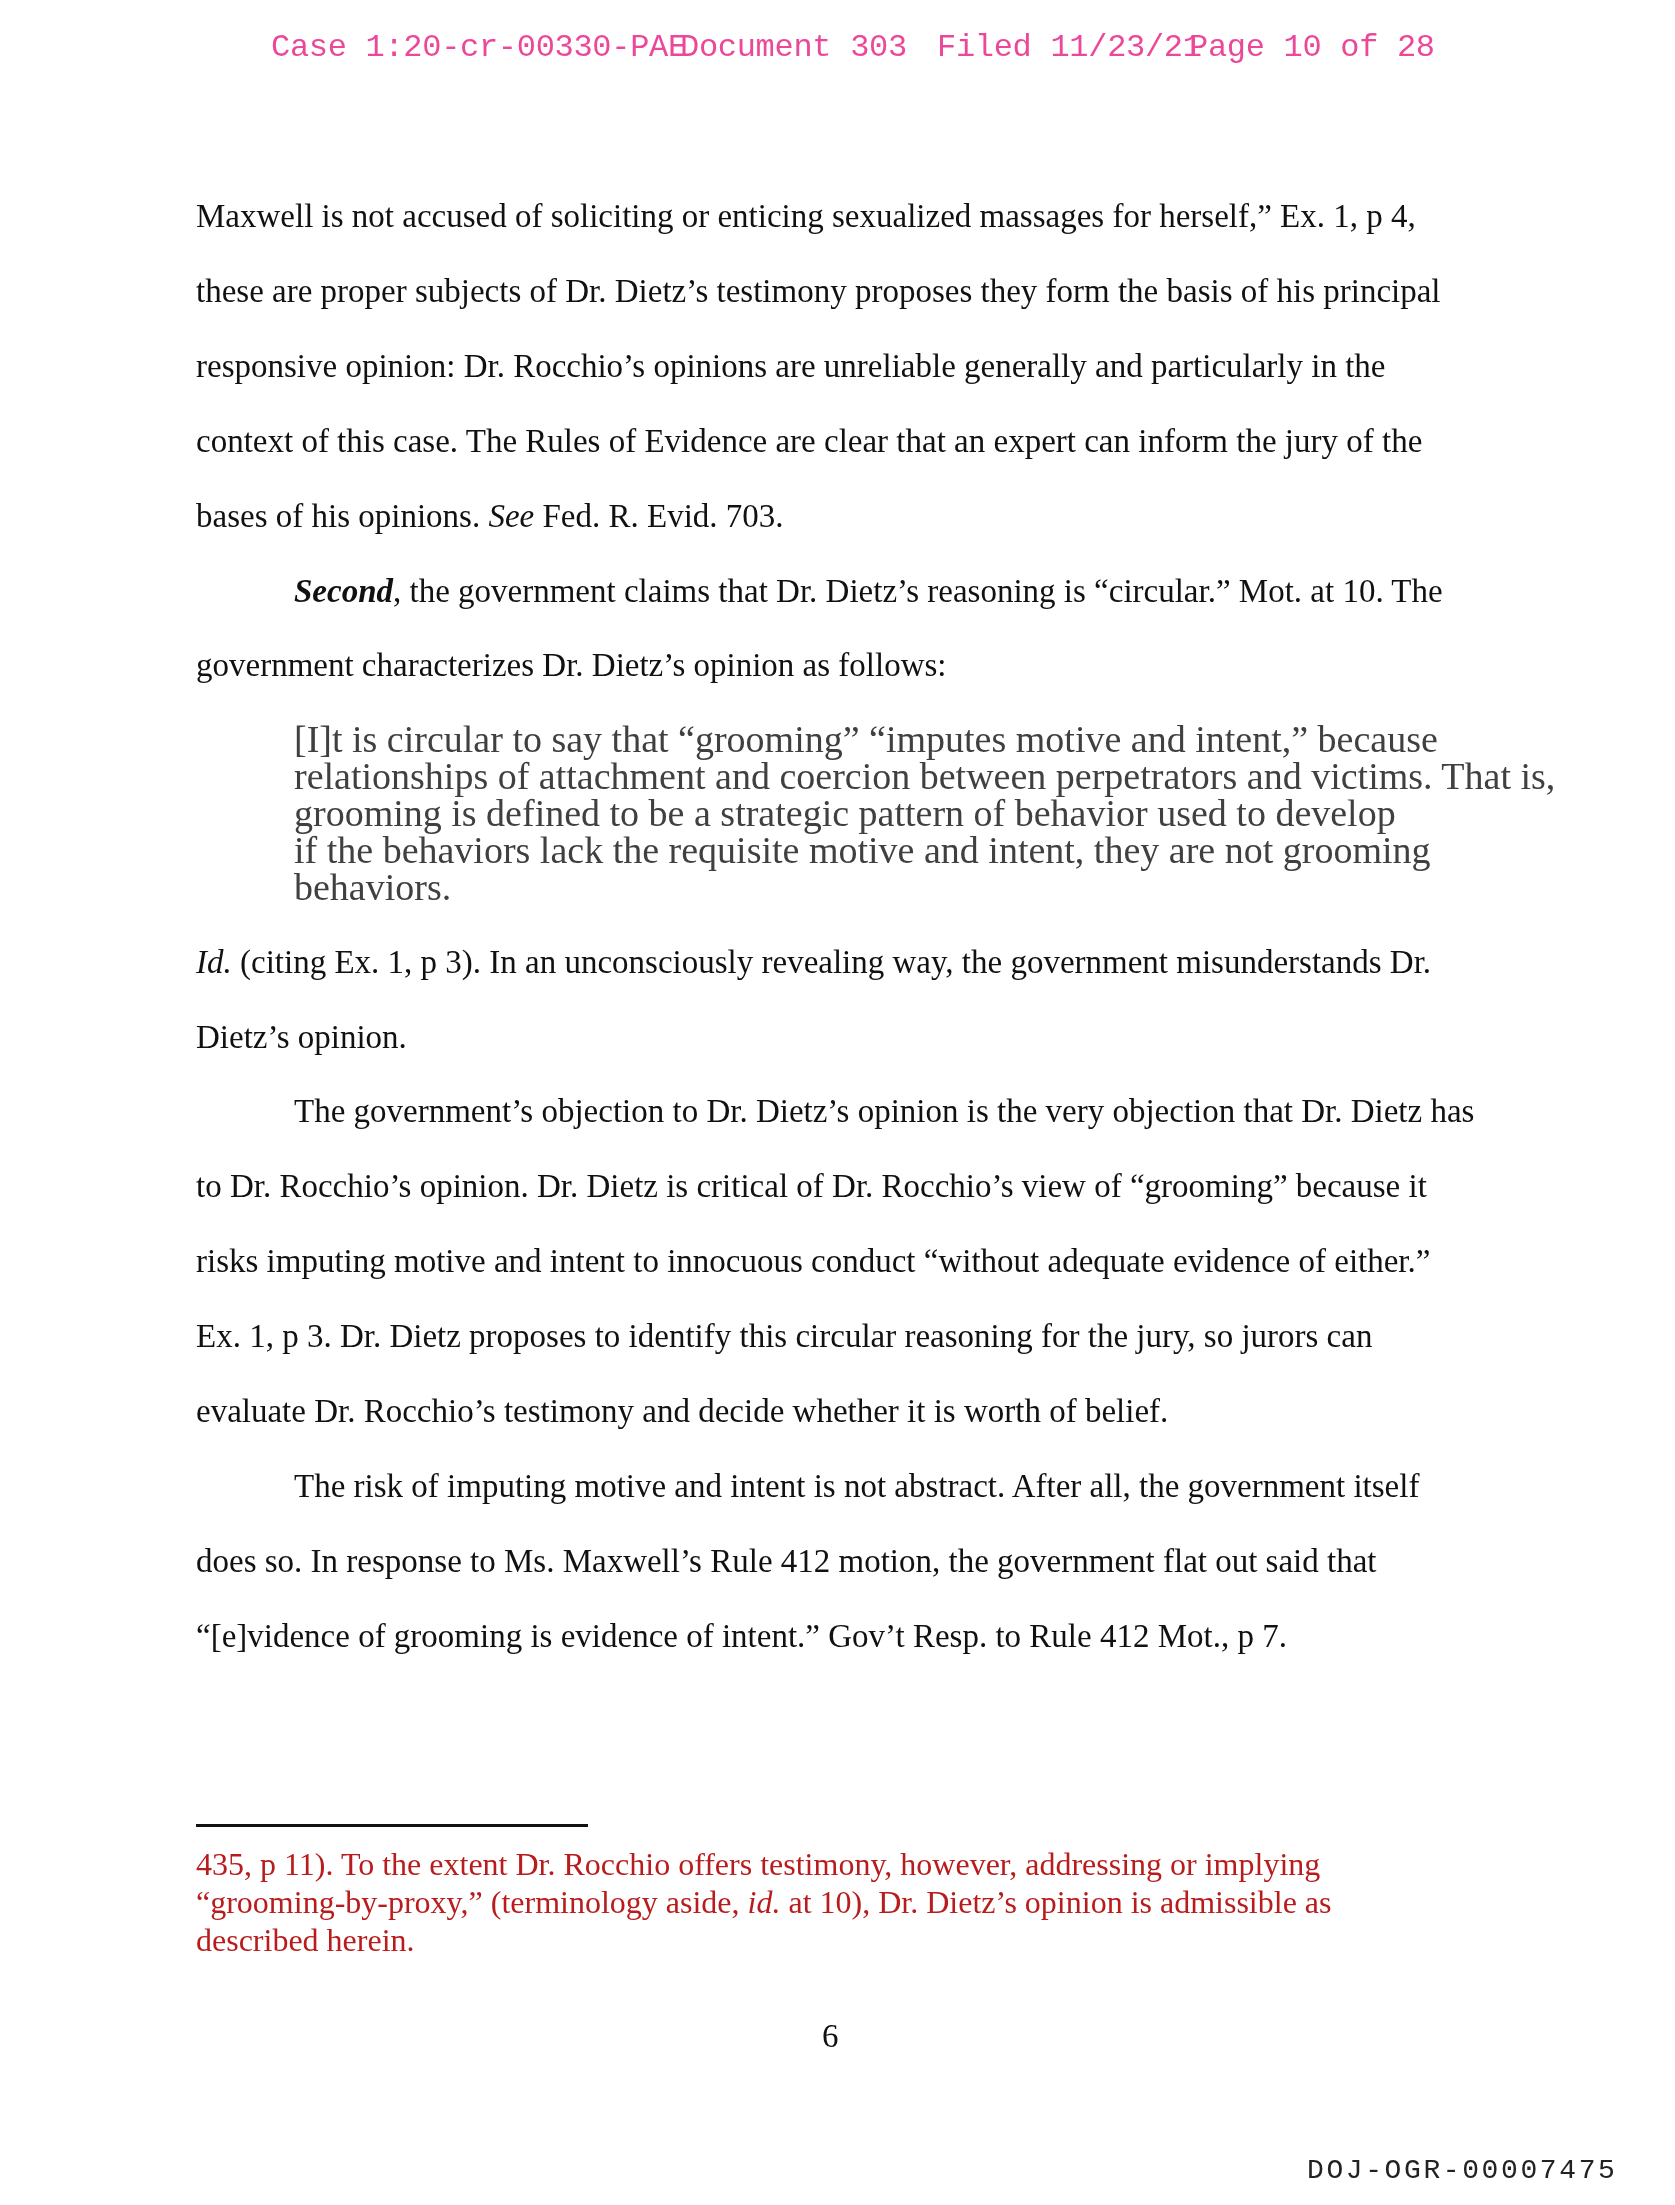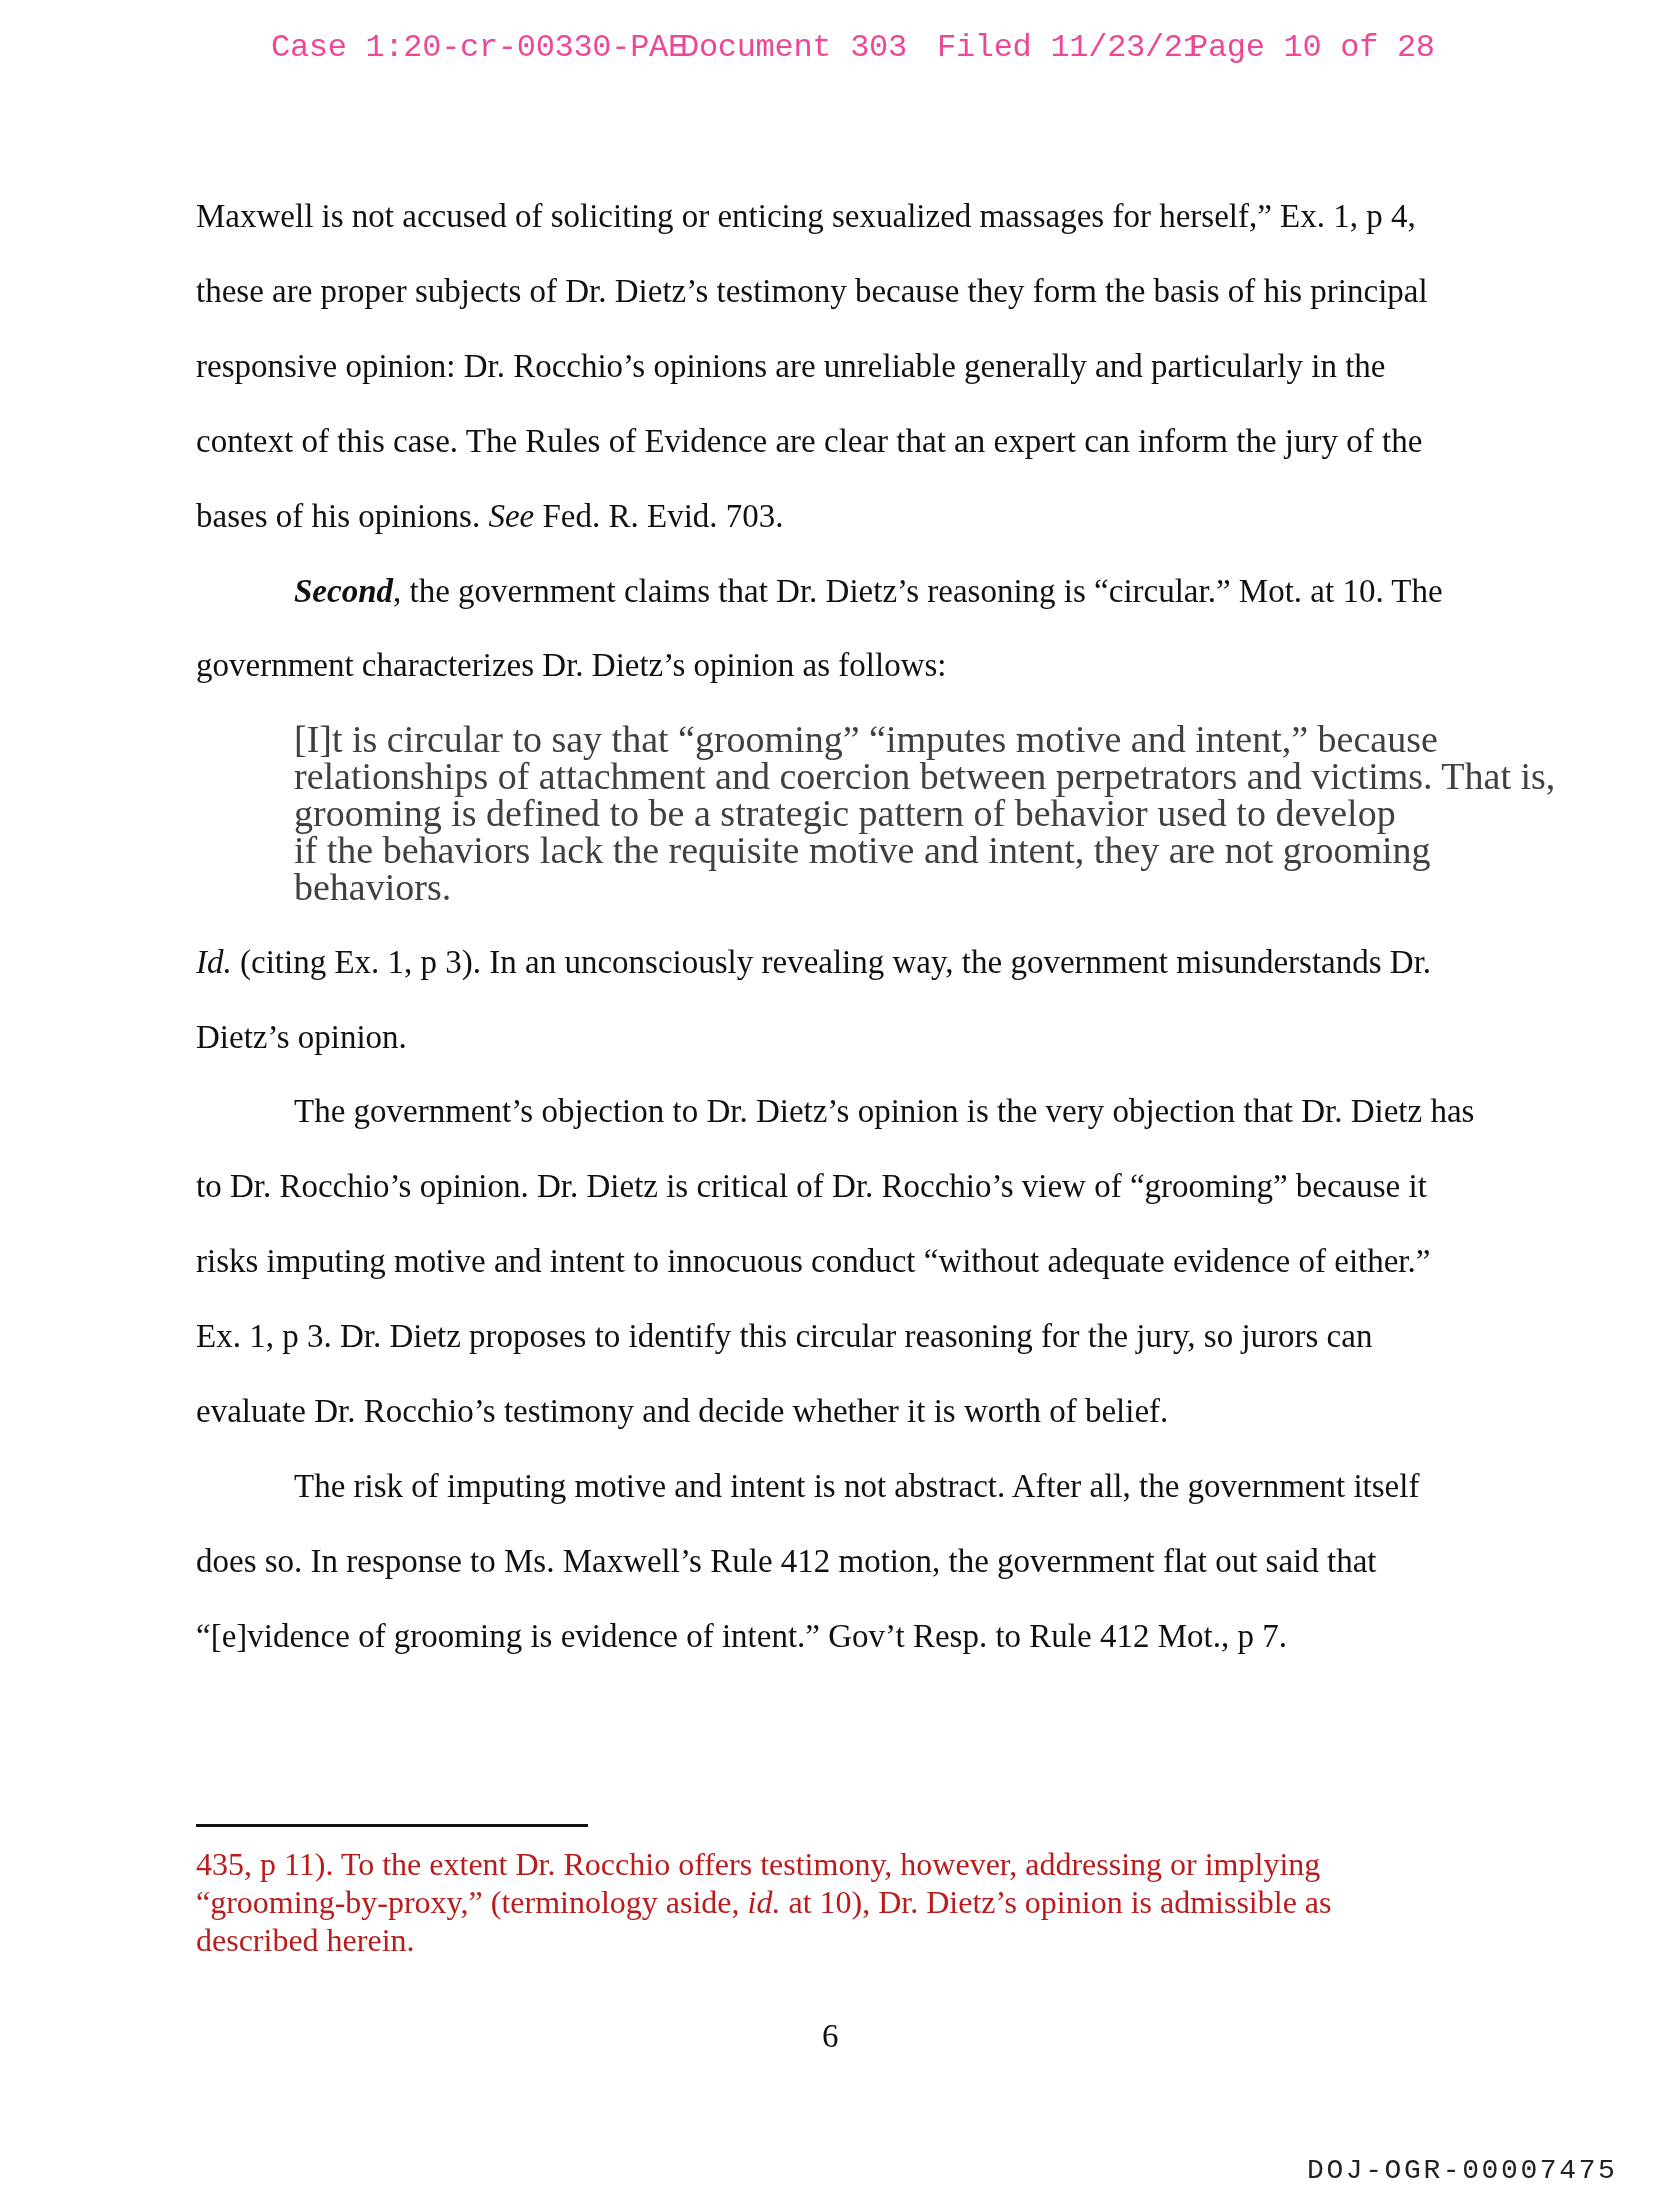--- a/index.html
+++ b/index.html
@@ -48,21 +48,21 @@
 <div class="page">
 
   <div class="header">
     <span style="left:0px">Case 1:20-cr-00330-PAE</span>
     <span style="left:409px">Document 303</span>
     <span style="left:666px">Filed 11/23/21</span>
     <span style="left:918px">Page 10 of 28</span>
   </div>
 
   <div class="body-line" style="top:197px">Maxwell is not accused of soliciting or enticing sexualized massages for herself,” Ex. 1, p 4,</div>
-  <div class="body-line" style="top:272px">these are proper subjects of Dr. Dietz’s testimony because they form the basis of his principal</div>
+  <div class="body-line" style="top:272px">these are proper subjects of Dr. Dietz’s testimony proposes they form the basis of his principal</div>
   <div class="body-line" style="top:422px">context of this case. The Rules of Evidence are clear that an expert can inform the jury of the</div>
   <div class="body-line" style="top:347px">responsive opinion:  Dr. Rocchio’s opinions are unreliable generally and particularly in the</div>
   <div class="body-line" style="top:497px"><span>bases of his opinions. </span><i>See</i><span> Fed. R. Evid. 703.</span></div>
 
   <div class="body-line indent" style="top:572px"><b class="bi">Second</b><span>, the government claims that Dr. Dietz’s reasoning is “circular.” Mot. at 10. The</span></div>
   <div class="body-line" style="top:646px">government characterizes Dr. Dietz’s opinion as follows:</div>
 
   <div class="quote" style="top:721px">
     <span class="quote-line">[I]t is circular to say that “grooming” “imputes motive and intent,” because</span>
     <span class="quote-line">relationships of attachment and coercion between perpetrators and victims. That is,</span>

